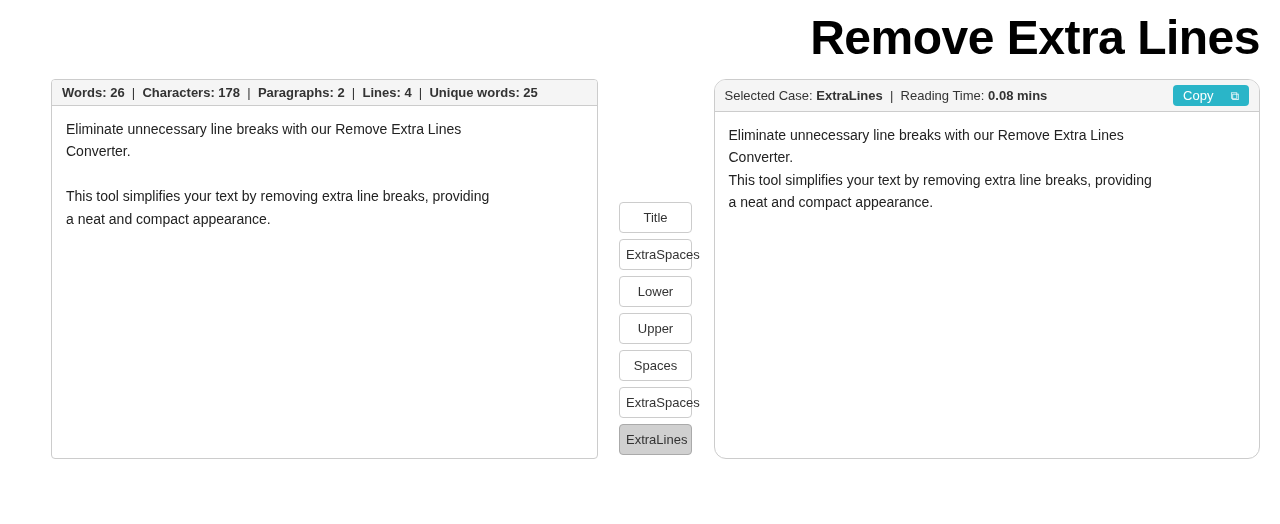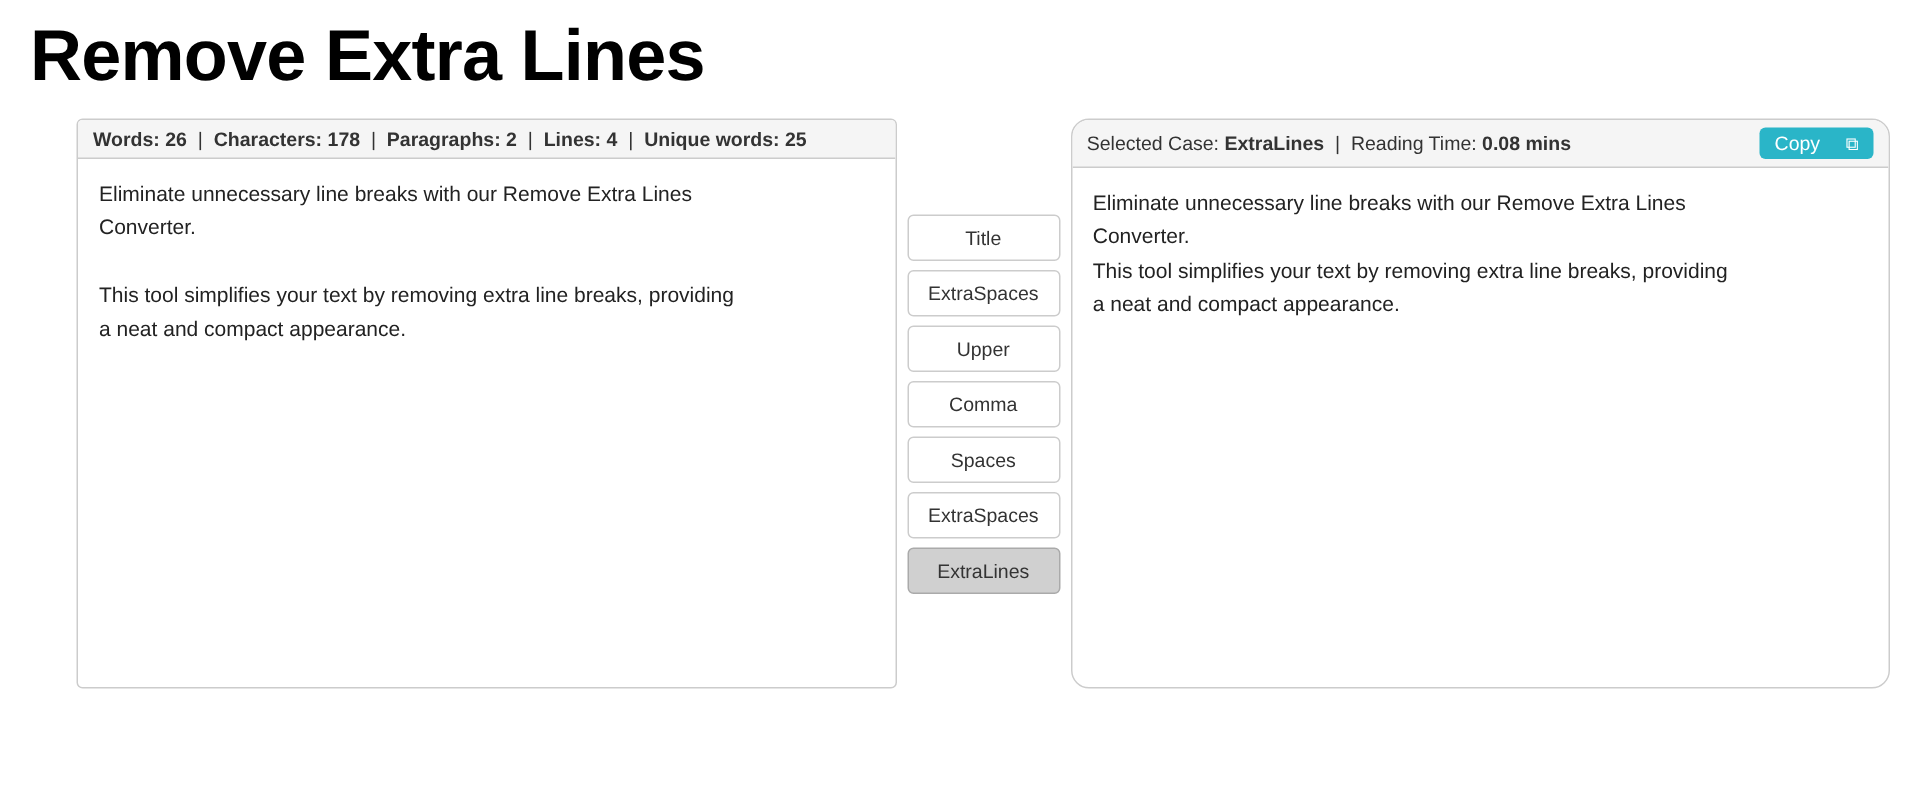--- a/index.html
+++ b/index.html
@@ -2,31 +2,31 @@
 <html><head>
   <meta charset="utf-8">
   <style>
     * { box-sizing: border-box; margin: 0; padding: 0; }
     body {
       font-family: Arial, sans-serif;
       background: #ffffff;
       padding: 10px 20px;
     }
     h1 {
-      text-align: left;
+      text-align: right;
       font-size: 48px;
       font-weight: 900;
       margin-bottom: 14px;
       color: #000;
       letter-spacing: -0.5px;
     }
     .main-layout {
       display: flex;
       gap: 8px;
-      align-items: center;
+      align-items: flex-end;
       width: 100%;
       padding-left: 31px;
     }
     
     .left-panel {
       flex: 1;
       border: 1px solid #ccc;
       border-radius: 4px;
       overflow: hidden;
       min-height: 380px;
@@ -52,21 +52,21 @@
     
     .middle-panel {
       display: flex;
       flex-direction: column;
       gap: 6px;
       padding: 4px 0;
       align-items: center;
       width: 100px;
     }
     .case-btn {
-      width: 102px;
+      width: 73px;
       padding: 7px 6px;
       background: #fff;
       border: 1px solid #ccc;
       border-radius: 4px;
       font-size: 13px;
       color: #333;
       cursor: pointer;
       text-align: center;
     }
     .case-btn.active {
@@ -144,22 +144,22 @@
       <br>
       <p>This tool simplifies your text by removing extra line breaks, providing</p>
       <p>a neat and compact appearance.</p>
     </div>
   </div>
 
   <div class="middle-panel">
 
   <button class="case-btn">Title</button>
       <button class="case-btn">ExtraSpaces</button>
+      <button class="case-btn">Lower</button>
       <button class="case-btn">Upper</button>
-      <button class="case-btn">Comma</button>
       <button class="case-btn">Spaces</button>
       <button class="case-btn">ExtraSpaces</button>
       <button class="case-btn active">ExtraLines</button>
     </div>
 
   <div class="right-panel">
     <div class="output-header">
       <span>
         <span>Selected Case:</span>
         <strong>ExtraLines</strong>

